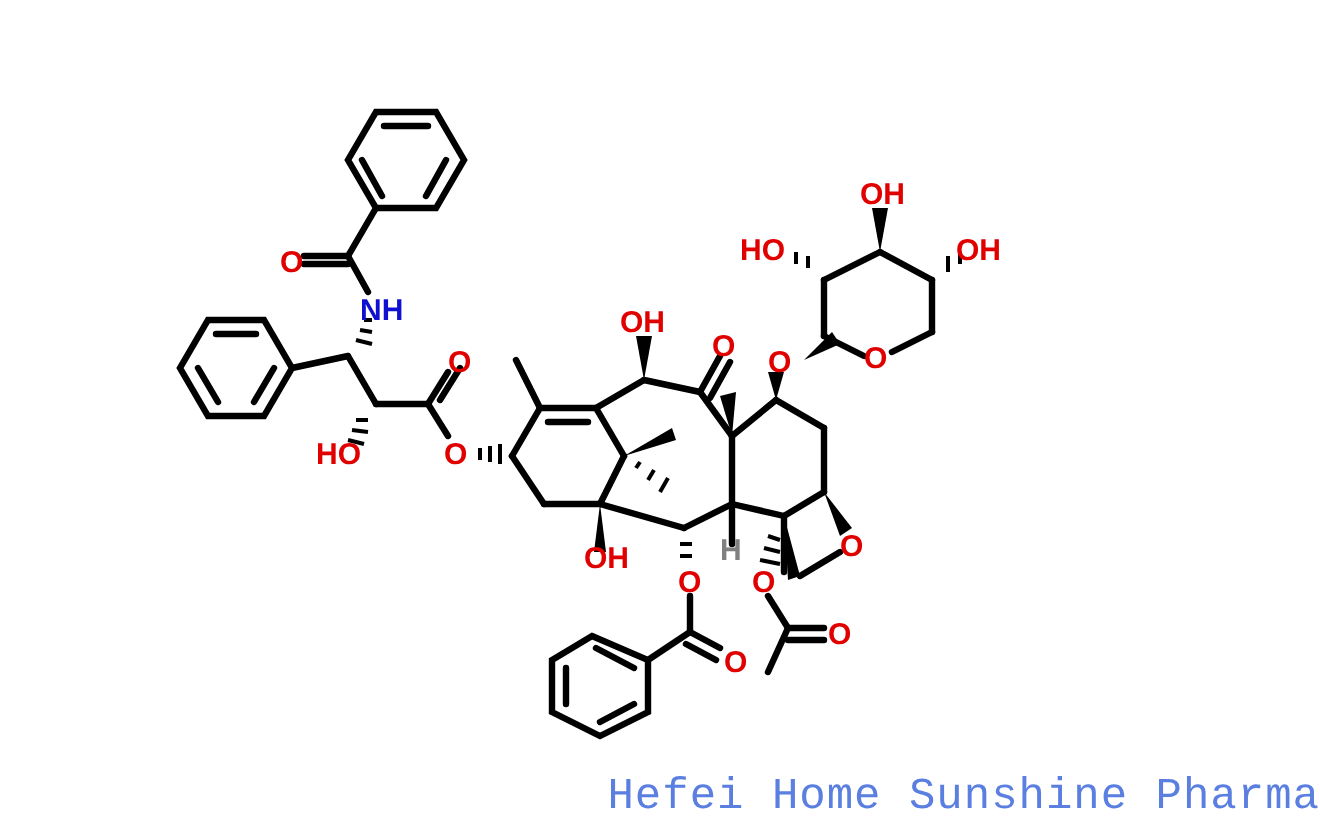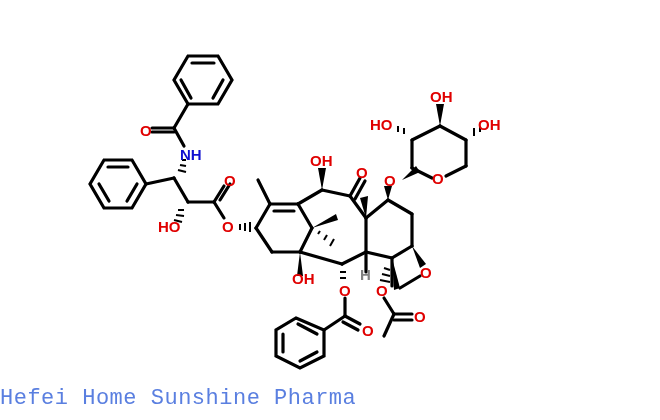--- a/index.html
+++ b/index.html
@@ -6,21 +6,21 @@
   body { width: 660px; height: 420px; position: relative; overflow: hidden; }
   #mol { position: absolute; left: 0; top: 0; width: 660px; height: 420px; }
   .bond { stroke: #000; stroke-width: 3.2; fill: none; stroke-linecap: round; }
   .wedge { fill: #000; stroke: none; }
   .hash { stroke: #000; stroke-width: 2; }
   .atom { font-family: "Liberation Sans", sans-serif; font-weight: bold; font-size: 15px; }
   .o { fill: #e00000; }
   .n { fill: #1010d0; }
   .h { fill: #808080; }
   .caption {
-    position: absolute; left: 0; width: 660px; top: 386px; text-align: left;
+    position: absolute; left: 0; width: 660px; top: 386px; text-align: right;
     font-family: "Liberation Mono", monospace; font-size: 22px; color: #5a7fe0;
     letter-spacing: 0.5px;
   }
 </style>
 </head>
 <body>
 
 <svg id="mol" viewBox="0 0 660 420">
 
   <g>

